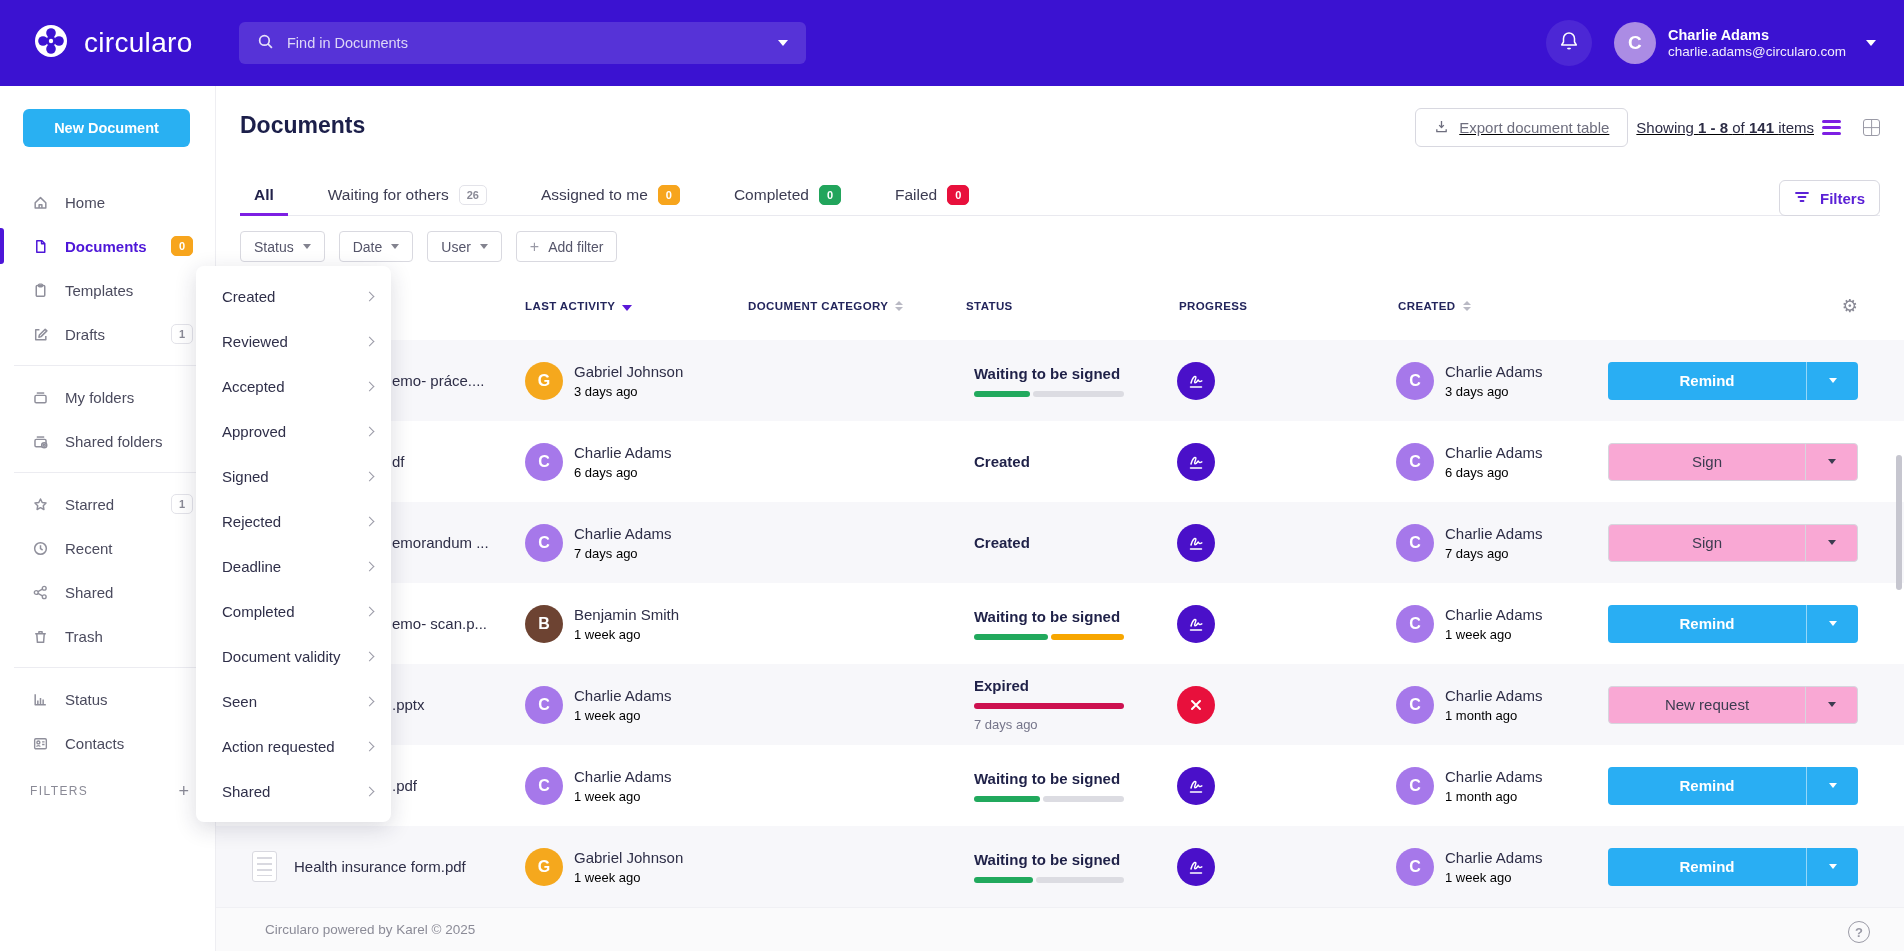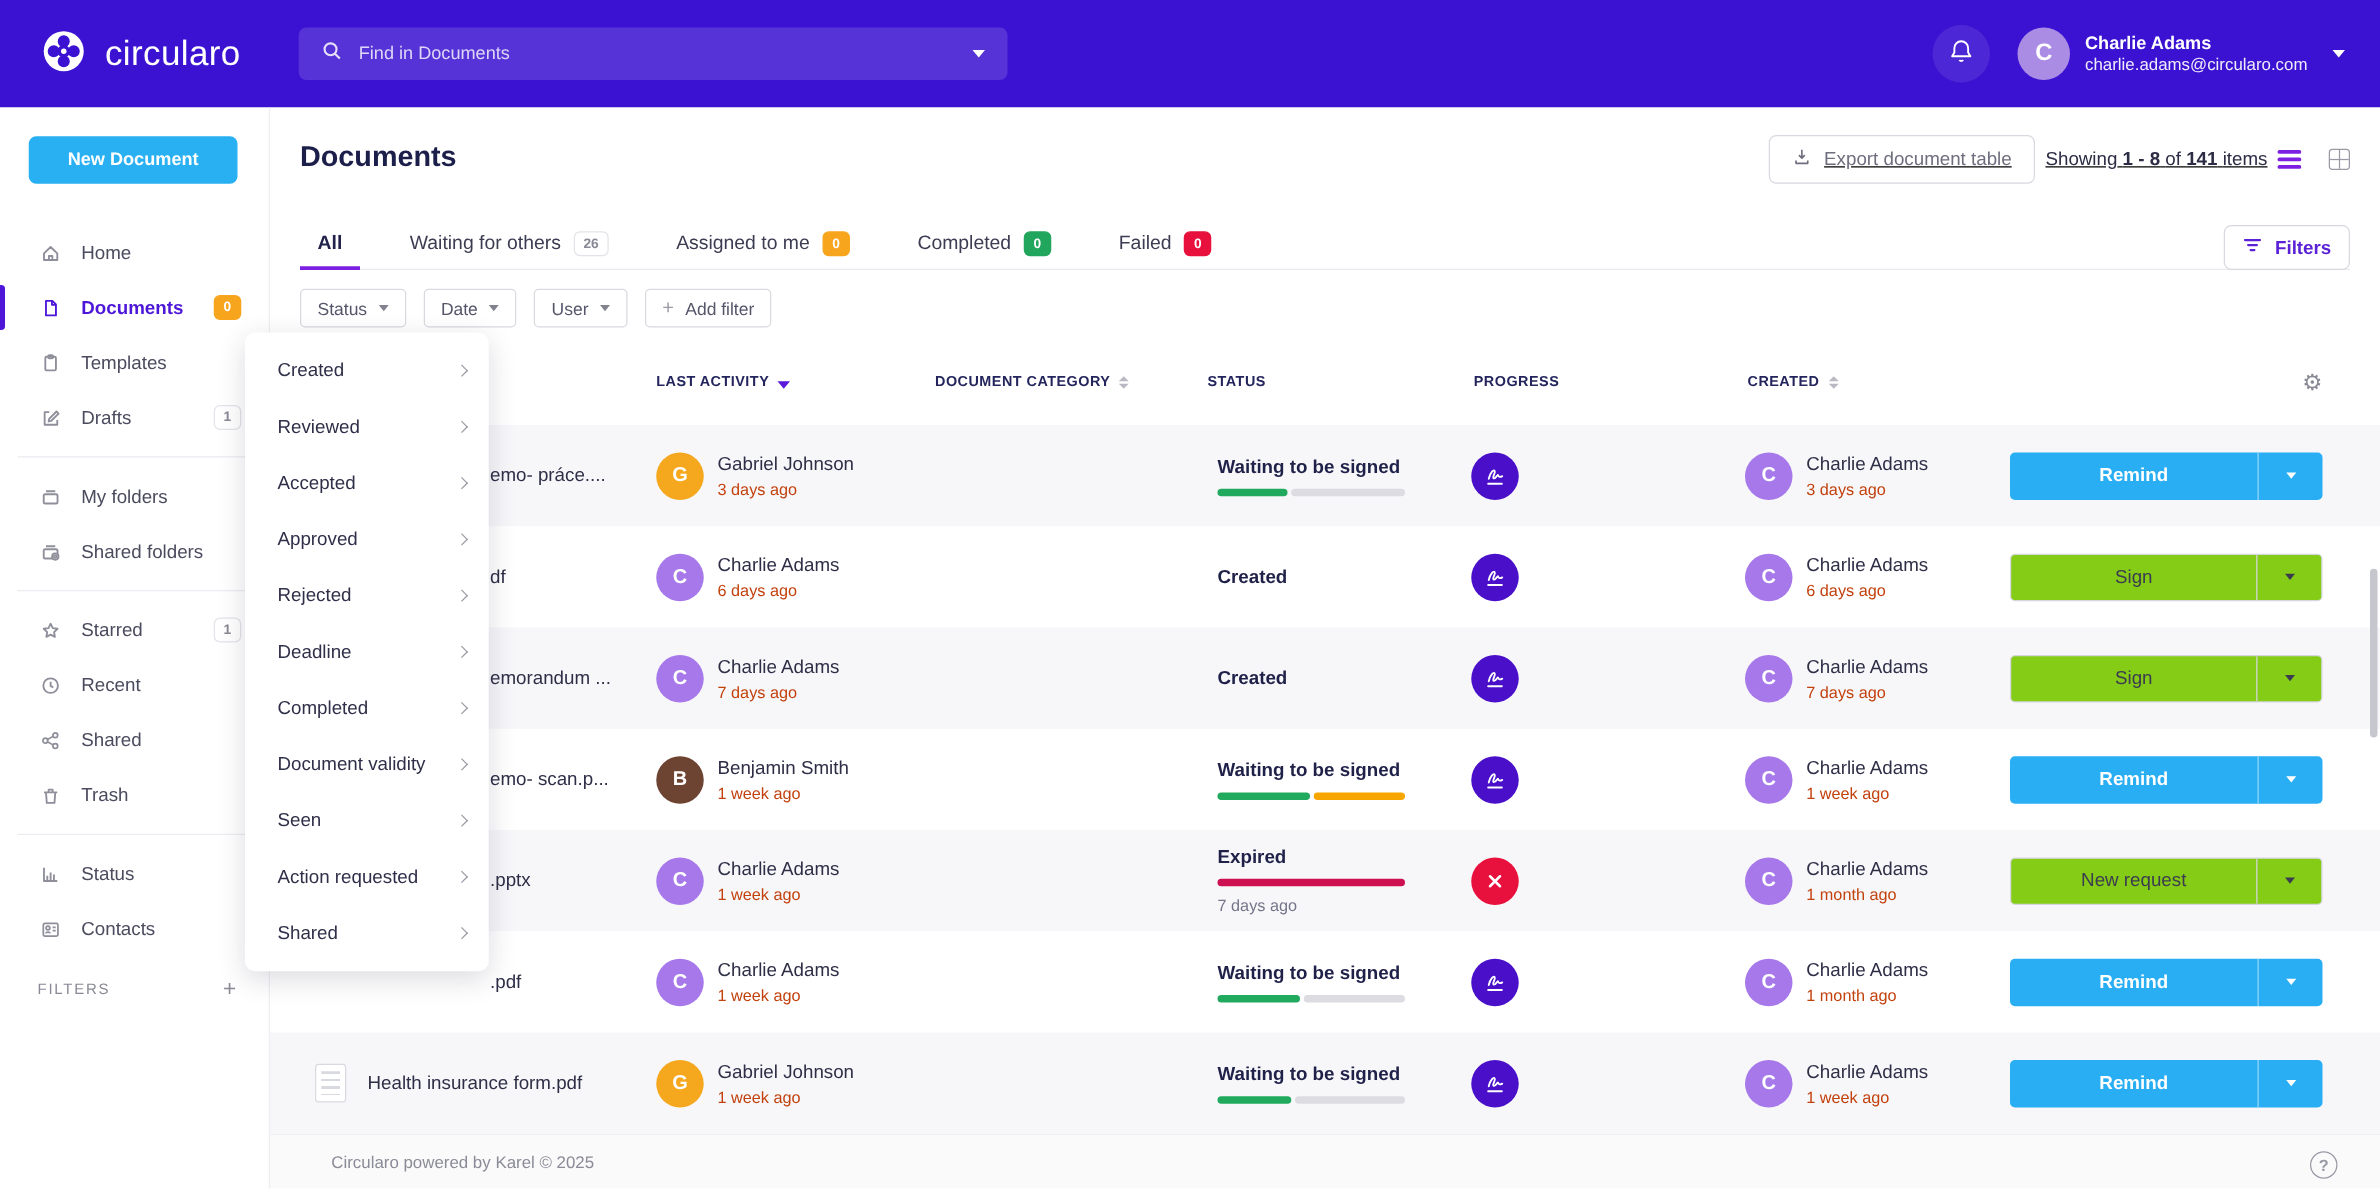--- a/index.html
+++ b/index.html
@@ -82,36 +82,36 @@
   .row.alt { background:#f7f7fa; }
   .cell { position:absolute; top:0; height:100%; display:flex; align-items:center; }
   .c-frag { left:176px; font-size:15px; color:#2e2e47; }
   .c-name-full { left:36px; gap:17px; font-size:15px; color:#2e2e47; }
   .file-ic { width:25px; height:31px; background:#fff; border:1px solid #d9d9e0; border-radius:3px; padding:5px 4px; }
   .file-ic i { display:block; height:100%; background:repeating-linear-gradient(#d9d9e0 0 2px, transparent 2px 6px); }
   .c-act { left:309px; gap:11px; }
   .c-created { left:1180px; gap:11px; }
   .avatar { width:38px; height:38px; border-radius:50%; color:#fff; font-size:16px; font-weight:700; display:flex; align-items:center; justify-content:center; flex:none; }
   .p-name { font-size:15px; color:#2e2e47; margin-bottom:4px; }
-  .p-time { font-size:13px; color:#c2410c; }
+  .p-time { font-size:13px; color:#000000; }
   .c-status { position:absolute; left:758px; top:0; height:100%; width:150px; display:flex; flex-direction:column; justify-content:center; }
   .status-label { font-size:15px; font-weight:700; color:#1f2148; white-space:nowrap; }
   .bar { margin-top:9px; height:6px; width:150px; display:flex; gap:3px; }
   .bar .seg { height:6px; border-radius:3px; }
   .status-note { margin-top:8px; font-size:13px; color:#75758a; }
   .c-picon { position:absolute; left:961px; top:50%; transform:translateY(-50%); width:38px; height:38px; border-radius:50%; display:flex; align-items:center; justify-content:center; }
   .picon-sign { background:#4a10c9; }
   .picon-failed { background:#e8103c; }
   .c-action { position:absolute; left:1392px; top:50%; transform:translateY(-50%); width:250px; height:38px; display:flex; border-radius:4px; overflow:hidden; }
   .btn-main { flex:1; display:flex; align-items:center; justify-content:center; font-size:15px; cursor:pointer; }
   .btn-caret { width:52px; display:flex; align-items:center; justify-content:center; cursor:pointer; }
   .btn-primary { background:#29aef3; }
   .btn-primary .btn-main { color:#fff; font-weight:700; }
   .btn-primary .btn-caret { border-left:1px solid rgba(255,255,255,.5); color:#fff; }
-  .btn-outline { background:#84cc16; border:1px solid #d6d6de; }
+  .btn-outline { background:#f9a8d4; border:1px solid #d6d6de; }
   .btn-outline .btn-main { color:#3c3c50; }
   .btn-outline .btn-caret { border-left:1px solid #d6d6de; color:#3c3c50; }
 
   .footer-strip { position:absolute; left:0; right:0; top:821px; bottom:0; background:#fafafb; border-top:1px solid #f0f0f4; }
   .footer-text { position:absolute; left:24px; top:14px; font-size:13.5px; color:#8b8b97;margin-left:25px; }
   .help { position:absolute; right:34px; top:13px; width:22px; height:22px; border:1.5px solid #9a9aa6; border-radius:50%; color:#9a9aa6; font-size:13px; font-weight:700; display:flex; align-items:center; justify-content:center; cursor:pointer; }
 
   
   .status-menu { position:absolute; left:196px; top:266px; width:195px; background:#fff; border-radius:8px; box-shadow:0 6px 22px rgba(30,30,60,.16); padding:8px 0; z-index:40; }
   .menu-item { height:45px; display:flex; align-items:center; justify-content:space-between; padding:0 18px 0 26px; font-size:15px; color:#2f2f49; cursor:pointer; }
@@ -679,20 +679,24 @@
       </div>
       <div class="menu-item">
         <span>Accepted</span>
         <span class="chev"></span>
       </div>
       <div class="menu-item">
         <span>Approved</span>
         <span class="chev"></span>
       </div>
       <div class="menu-item">
+        <span>Signed</span>
+        <span class="chev"></span>
+      </div>
+      <div class="menu-item">
         <span>Rejected</span>
         <span class="chev"></span>
       </div>
       <div class="menu-item">
         <span>Deadline</span>
         <span class="chev"></span>
       </div>
       <div class="menu-item">
         <span>Completed</span>
         <span class="chev"></span>

